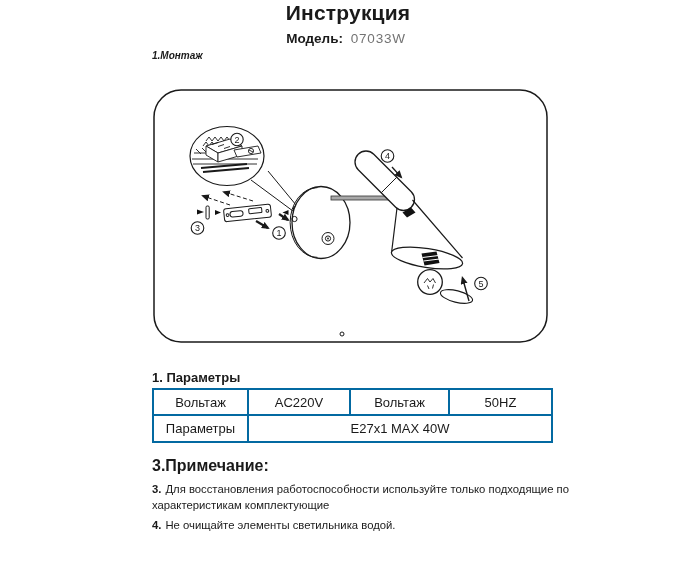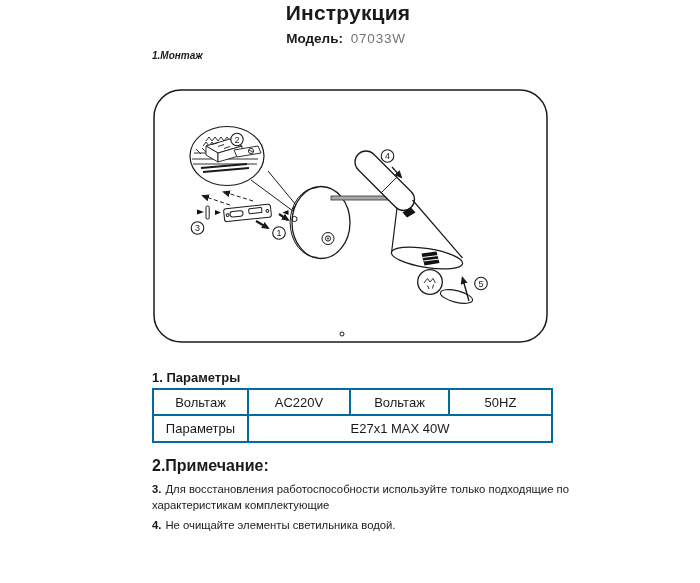--- a/index.html
+++ b/index.html
@@ -168,20 +168,20 @@
       <td style="width:97px">Вольтаж</td>
       <td style="width:101px" class="bold">50HZ</td>
     </tr>
     <tr>
       <td style="height:25px">Параметры</td>
       <td colspan="3" class="bold">E27x1 MAX 40W</td>
     </tr>
   </tbody>
     </table>
 
-  <div class="sec sec-notes">2.Примечание:</div>
+  <div class="sec sec-notes">3.Примечание:</div>
 
   <div class="notes">
     <p class="note"><b>3.</b><span>Для восстановления работоспособности используйте только подходящие по характеристикам комплектующие</span></p>
     <p class="note"><b>4.</b><span>Не очищайте элементы светильника водой.</span></p>
   </div>
 
 </div>
 
 </body></html>

